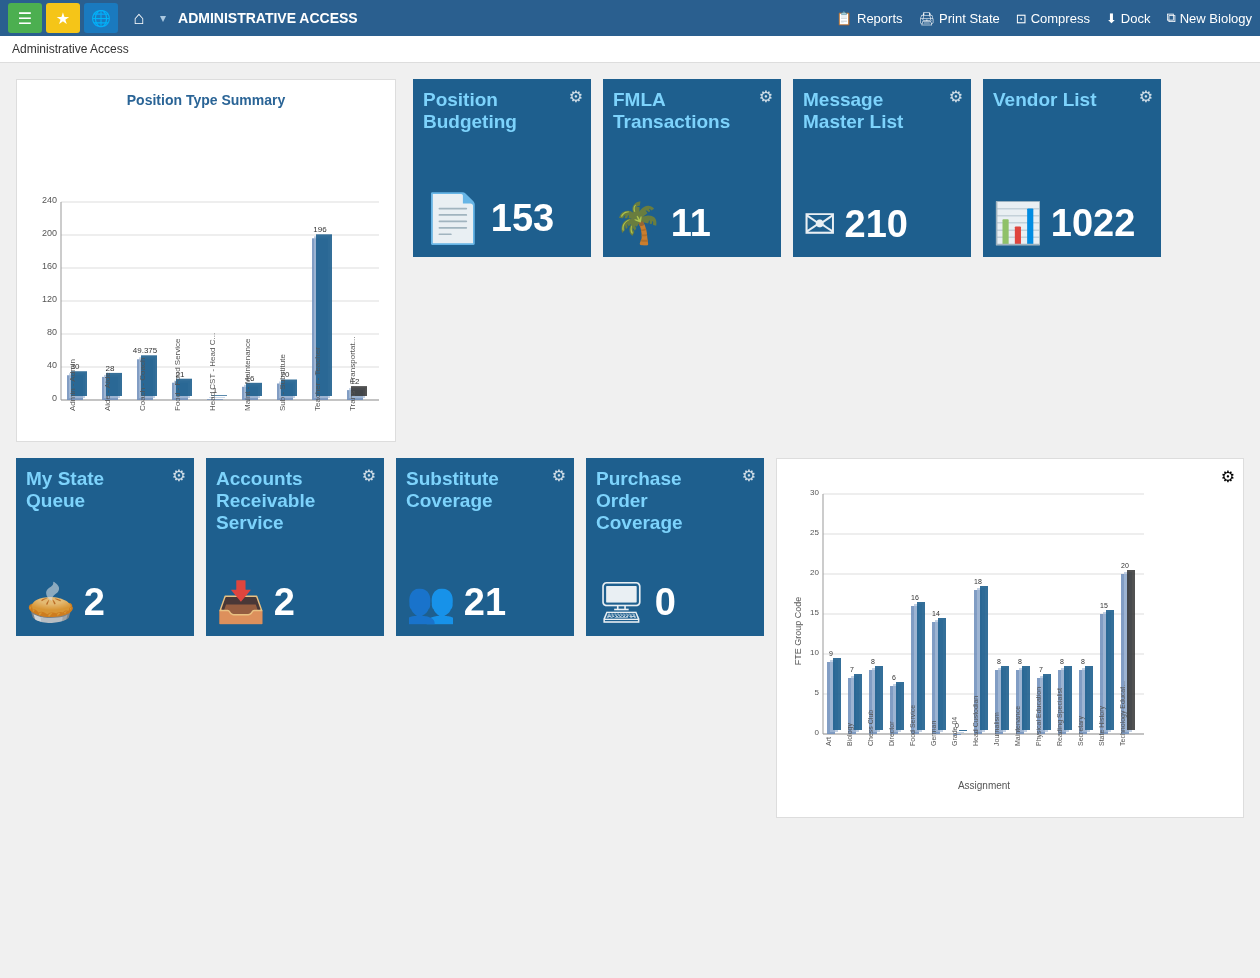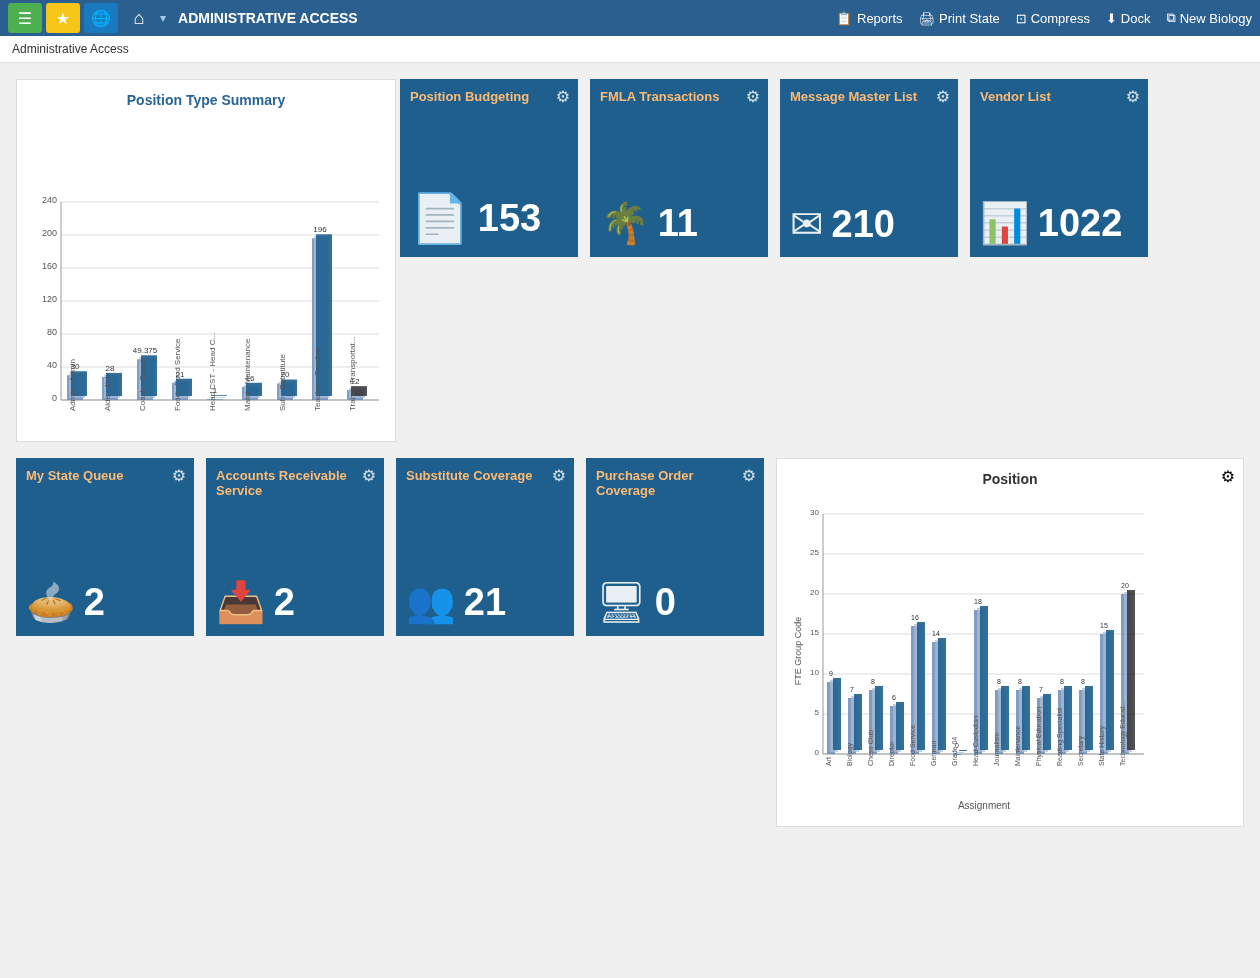--- a/index.html
+++ b/index.html
@@ -48,21 +48,21 @@
     .main {
       padding: 16px;
       display: flex;
       flex-direction: column;
       gap: 16px;
     }
 
     
     .top-row {
       display: flex;
-      gap: 4px;
+      gap: 17px;
       align-items: flex-start;
     }
 
     
     .chart-area {
       background: white;
       border: 1px solid #ddd;
       padding: 12px;
       width: 380px;
       min-height: 360px;
@@ -89,23 +89,23 @@
     }
     .tile-gear {
       position: absolute;
       top: 8px;
       right: 8px;
       font-size: 16px;
       cursor: pointer;
       opacity: 0.8;
     }
     .tile-title {
-      font-size: 13px;
+      font-size: 19px;
       font-weight: bold;
-      color: #fdba74;
+      color: #7dd3fc;
       padding-right: 20px;
     }
     .tile-bottom {
       display: flex;
       align-items: center;
       gap: 8px;
     }
     .tile-icon {
       font-size: 40px;
       opacity: 0.9;
@@ -342,21 +342,20 @@
         <div class="tile-bottom">
           <span class="tile-icon">🖥</span>
           <span class="tile-count">0</span>
         </div>
       </div>
 
     </div>
 
     <div class="position-chart-area" style="position:relative; min-width:370px;">
       <span style="position:absolute;top:8px;right:8px;cursor:pointer;font-size:16px;">⚙</span>
-      <div style="text-align:center;font-weight:bold;font-size:14px;color:#333;margin-bottom:4px;">Position</div>
       <svg width="360" height="320">
 
         <text transform="rotate(-90,12,160)" x="12" y="160" font-size="9" fill="#555" text-anchor="middle">FTE Group Code</text>
 
         <text x="30" y="264" font-size="8" fill="#555" text-anchor="end">0</text>
         <text x="30" y="224" font-size="8" fill="#555" text-anchor="end">5</text>
         <text x="30" y="184" font-size="8" fill="#555" text-anchor="end">10</text>
         <text x="30" y="144" font-size="8" fill="#555" text-anchor="end">15</text>
         <text x="30" y="104" font-size="8" fill="#555" text-anchor="end">20</text>
         <text x="30" y="64" font-size="8" fill="#555" text-anchor="end">25</text>

